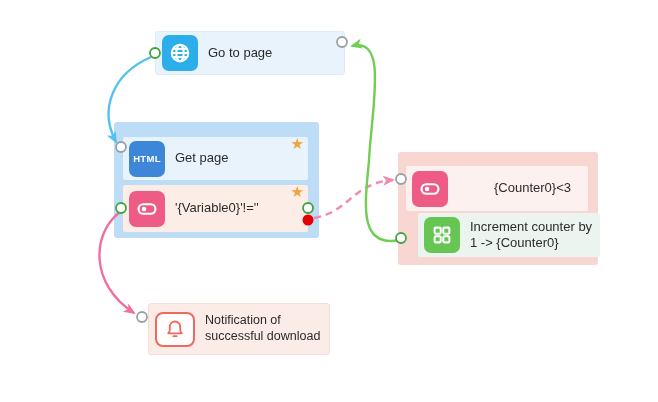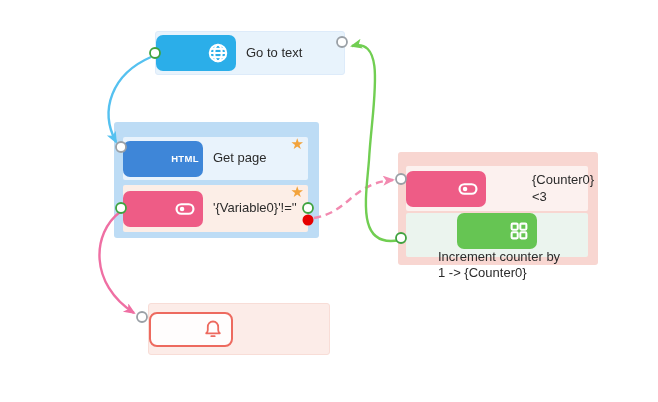--- a/index.html
+++ b/index.html
@@ -9,25 +9,25 @@
   .node,.group{position:absolute;border-radius:3px;box-sizing:border-box;}
   .row{position:absolute;display:flex;align-items:center;border-radius:2px;box-sizing:border-box;}
   .node{display:flex;align-items:center;}
 
   #goToPage{left:155px;top:31px;width:190px;height:44px;background:#E8F3FC;border:1px solid #DDEBFA;}
   #groupMain{left:114px;top:122px;width:205px;height:116px;background:#BDDCF5;}
   #groupMain .r1{left:9px;top:15px;width:185px;height:43px;background:#E9F3FC;}
   #groupMain .r2{left:9px;top:63px;width:185px;height:47px;background:#FCEEE7;}
   #groupLoop{left:398px;top:152px;width:200px;height:113px;background:#F8D6D1;}
   #groupLoop .r1{left:8px;top:14px;width:182px;height:45px;background:#FCF1EF;gap:36px;}
-  #groupLoop .r2{left:8px;top:61px;width:182px;height:44px;background:#EBF4EE;flex-direction:column;}
+  #groupLoop .r2{left:20px;top:61px;width:182px;height:44px;background:#EBF4EE;}
   #notification{left:148px;top:303px;width:182px;height:52px;background:#FCECE8;border:1px solid #F8DDD7;}
 
-  .icon36{width:36px;height:36px;border-radius:7px;flex:0 0 36px;
-          display:flex;align-items:center;justify-content:center;padding-left:44px;}
+  .icon36{width:36px;height:36px;border-radius:7px;margin-left:6px;flex:0 0 36px;
+          display:flex;align-items:center;justify-content:center;}
   .ic-skyblue{background:#2BAEE9;}
   .ic-blue{background:#3E86D8;}
   .ic-pink{background:#EE5C86;}
   .ic-green{background:#66C553;}
   .ic-bell{background:#FFFDFD;border:2.5px solid #ED6A5F;border-radius:8px;width:31px;height:31px;}
   .html-badge{color:#fff;font-weight:bold;font-size:9.5px;letter-spacing:.3px;}
 
   .lbl{margin-left:10px;font-size:13px;color:#2b2b2b;line-height:1.25;}
   .lbl.wrap{max-width:128px;}
 
@@ -50,21 +50,21 @@
       <svg width="26" height="26" viewBox="0 0 24 24">
         <g fill="none" stroke="#ffffff" stroke-width="1.9">
           <circle cx="12" cy="12" r="7.6"></circle>
           <ellipse cx="12" cy="12" rx="3.4" ry="7.6"></ellipse>
           <line x1="4.4" y1="12" x2="19.6" y2="12"></line>
           <line x1="5.4" y1="8.2" x2="18.6" y2="8.2"></line>
           <line x1="5.4" y1="15.8" x2="18.6" y2="15.8"></line>
         </g>
       </svg>
     </div>
-    <span class="lbl">Go to text</span>
+    <span class="lbl">Go to page</span>
   </div>
 
   <div id="groupMain" class="group">
     <div class="row r1">
       <div class="icon36 ic-blue">
         <span class="html-badge">HTML</span>
       </div>
       <span class="lbl">Get page</span>
       <span class="star">★</span>
     </div>
@@ -107,20 +107,21 @@
 
   <div id="notification" class="node">
     <div class="icon36 ic-bell">
       <svg width="24" height="24" viewBox="0 0 24 24">
         <g fill="none" stroke="#ED6A5F" stroke-width="1.8" stroke-linejoin="round" stroke-linecap="round">
           <path d="M12,4.5 C8.8,4.5 6.8,6.9 6.8,10 L6.8,13 C6.8,14.6 6,15.6 5.2,16.3 L18.8,16.3 C18,15.6 17.2,14.6 17.2,13 L17.2,10 C17.2,6.9 15.2,4.5 12,4.5 Z"></path>
           <line x1="10.3" y1="19.2" x2="13.7" y2="19.2"></line>
         </g>
       </svg>
     </div>
+    <span class="lbl wrap" style="font-size:12.5px;">Notification of successful download</span>
   </div>
 
   <svg id="edges">
     <defs>
       <marker id="mBlue" markerUnits="userSpaceOnUse" markerWidth="13" markerHeight="11" refX="10" refY="5" orient="auto">
         <path d="M0,0 L12,5 L0,10 L3,5 Z" fill="#55C1F0"></path>
       </marker>
       <marker id="mPink" markerUnits="userSpaceOnUse" markerWidth="13" markerHeight="11" refX="10" refY="5" orient="auto">
         <path d="M0,0 L12,5 L0,10 L3,5 Z" fill="#EF6FA3"></path>
       </marker>

